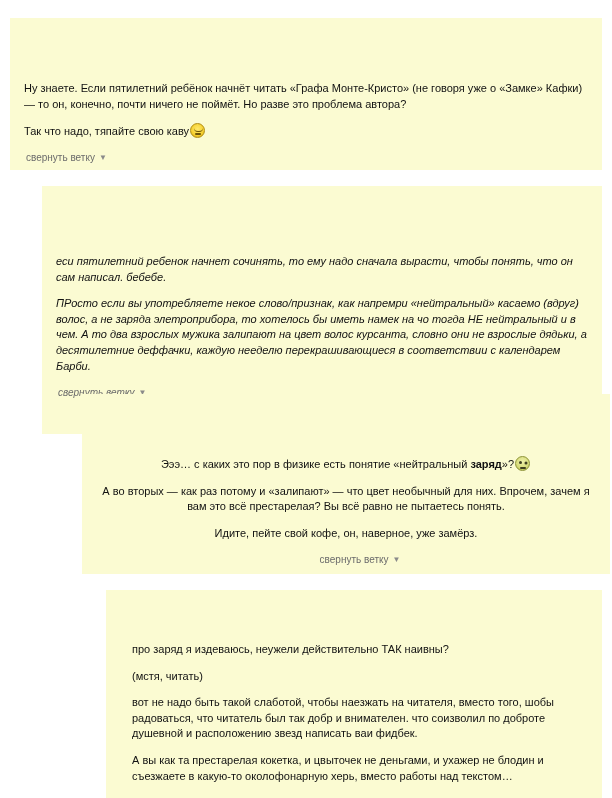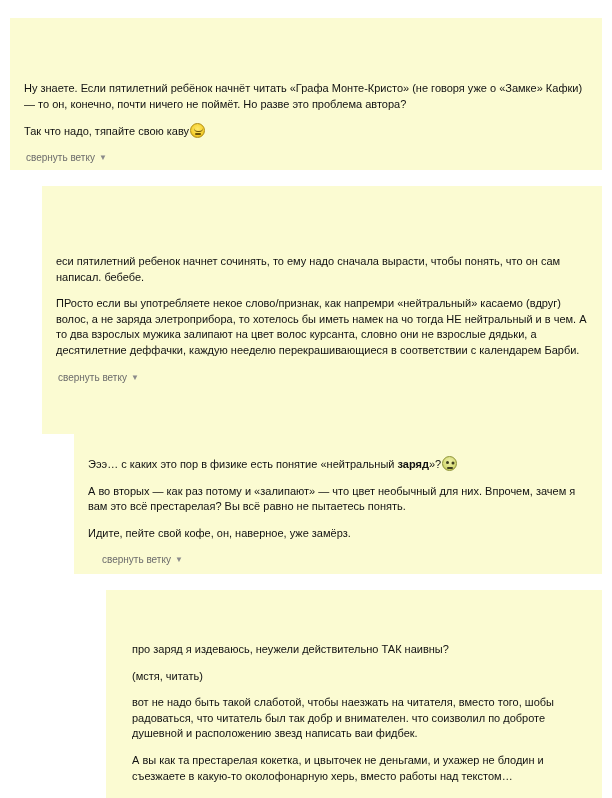--- a/index.html
+++ b/index.html
@@ -117,31 +117,31 @@
   <div class="block" style="left:10px; top:18px; width:592px; height:152px;">
     <div class="comment-body" style="padding-top:63px;">
       <p>Ну знаете. Если пятилетний ребёнок начнёт читать «Графа Монте-Кристо» (не говоря уже о «Замке» Кафки) — то он, конечно, почти ничего не поймёт. Но разве это проблема автора?</p>
       <p><span>Так что надо, тяпайте свою каву</span><span class="smiley roll"></span></p>
     </div>
     <div class="collapse-wrap" style="margin-top:11px;">
       <span class="collapse"><span>свернуть ветку</span><span class="caret">▼</span></span>
     </div>
   </div>
 
-  <div class="block" style="left:42px; top:186px; width:560px; height:248px;">
+  <div class="block" style="left:42px; top:186px; width:560px; height:248px;font-style:italic;">
     <div class="comment-body" style="padding-top:68px;">
       <p>еси пятилетний ребенок начнет сочинять, то ему надо сначала вырасти, чтобы понять, что он сам написал. бебебе.</p>
       <p>ПРосто если вы употребляете некое слово/признак, как напремри «нейтральный» касаемо (вдруг) волос, а не заряда элетроприбора, то хотелось бы иметь намек на чо тогда НЕ нейтральный и в чем. А то два взрослых мужика залипают на цвет волос курсанта, словно они не взрослые дядьки, а десятилетние деффачки, каждую нееделю перекрашивающиеся в соответствии с календарем Барби.</p>
     </div>
     <div class="collapse-wrap" style="margin-top:12px;">
       <span class="collapse"><span>свернуть ветку</span><span class="caret">▼</span></span>
     </div>
   </div>
 
-  <div class="block" style="left:74px; top:394px; width:528px; height:180px;">
+  <div class="block" style="left:82px; top:394px; width:528px; height:180px;text-align:center;">
     <div class="comment-body" style="padding-top:62px;">
       <p><span>Эээ… с каких это пор в физике есть понятие «нейтральный <b>заряд</b>»?</span><span class="smiley crazy"></span></p>
       <p>А во вторых — как раз потому и «залипают» — что цвет необычный для них. Впрочем, зачем я вам это всё престарелая? Вы всё равно не пытаетесь понять.</p>
       <p>Идите, пейте свой кофе, он, наверное, уже замёрз.</p>
     </div>
     <div class="collapse-wrap" style="margin-top:12px; padding-left:26px;">
       <span class="collapse"><span>свернуть ветку</span><span class="caret">▼</span></span>
     </div>
   </div>
 

